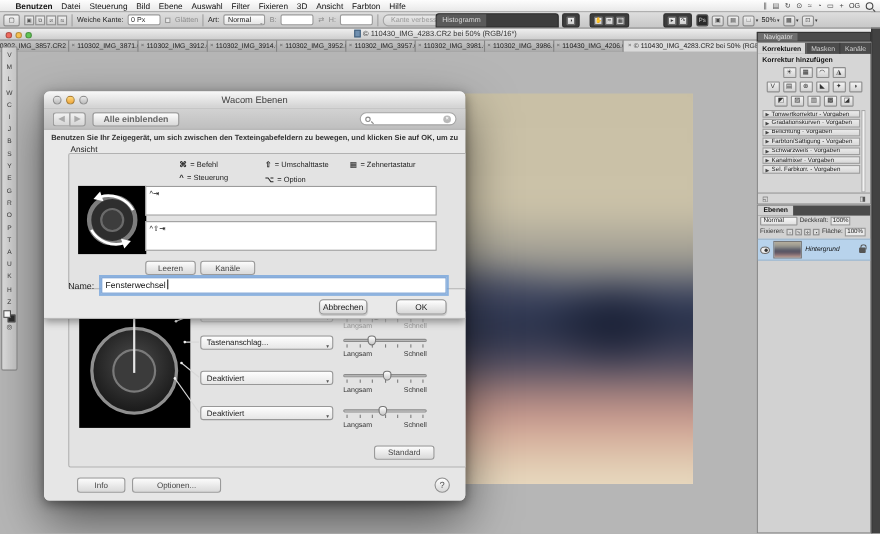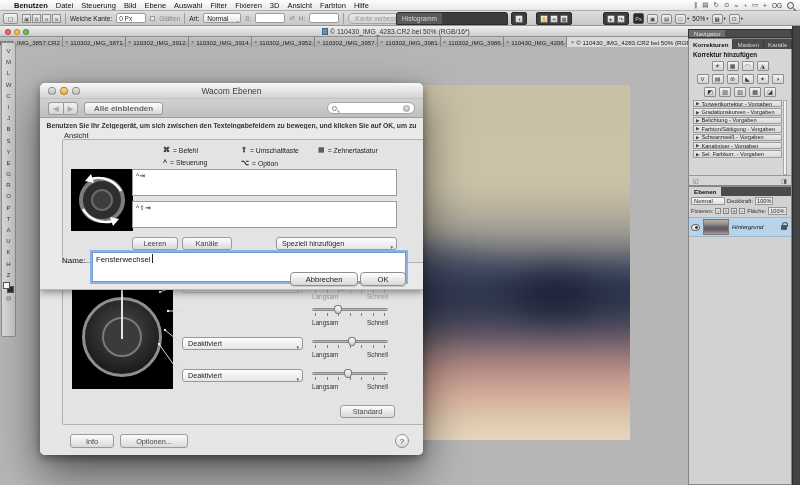--- a/index.html
+++ b/index.html
@@ -160,21 +160,21 @@
   .numpad-sym { font-size:7px; }
   .wheel-box { position:absolute; background:#000; }
   .wheel1 { left:8px; top:29px; width:62px; height:62px; }
   .kfield { position:absolute; left:69px; width:265px; height:27px; background:#fff; border:1px solid #9b9b9b; font-size:6.8px; padding:2px 3px; color:#222; }
   .smbtn { position:absolute; height:13px; border:1px solid #9a9a9a; border-radius:3px; background:linear-gradient(#fcfcfc,#d9d9d9);
            font-size:7.3px; color:#444; text-align:center; line-height:11px; }
   .popup { position:absolute; height:13px; border:1px solid #989898; border-radius:3px; background:linear-gradient(#fefefe,#e6e6e6);
            font-size:7.2px; color:#222; padding:0 10px 0 5px; line-height:12px; white-space:nowrap; overflow:hidden; }
   .popup::after { content:"▾"; position:absolute; right:3px; top:3px; font-size:5px; color:#555; }
   .name-label { position:absolute; left:22px; top:138px; font-size:8px; color:#222; }
-  .name-field { position:absolute; left:52px; top:134px; width:314px; height:30px; background:#fff; border:1px solid #6f9bd1;
+  .name-field { position:absolute; left:52px; top:134px; width:314px; height:15px; background:#fff; border:1px solid #6f9bd1;
                 box-shadow:0 0 0 2px rgba(110,160,220,.75); font-size:7.8px; line-height:14px; padding:0 3px; color:#111; }
   .caret { display:inline-block; width:1px; height:9px; background:#222; vertical-align:-1px; margin-left:1px; }
   .aquabtn { position:absolute; height:14px; border:1px solid #8f8f8f; border-radius:4px; background:linear-gradient(#ffffff,#d7d7d7);
              font-size:7.6px; color:#222; text-align:center; line-height:13px; box-shadow:0 1px 1px rgba(0,0,0,.15); }
 
   .func-box { top:165px; height:142px; z-index:1; }
   .wheel2 { left:9px; top:0; width:101px; height:105px; }
   .w2-outer { position:absolute; left:10px; top:13px; width:80px; height:80px; border-radius:50%; border:3px solid #8f8f8f;
               background:radial-gradient(circle at 50% 42%, #4c4c4c, #1d1d1d 72%); }
   .w2-inner { position:absolute; left:30px; top:33px; width:40px; height:40px; border-radius:50%; border:2px solid #7a7a7a; background:#3b3b3b; }
@@ -525,20 +525,21 @@
         <line x1="97" y1="8" x2="118" y2="0" stroke="#d8d8d8" stroke-width="1"></line>
         <line x1="105" y1="27" x2="118" y2="27" stroke="#d8d8d8" stroke-width="1"></line>
         <line x1="102" y1="46" x2="118" y2="59" stroke="#d8d8d8" stroke-width="1"></line>
         <line x1="96" y1="60" x2="118" y2="91" stroke="#d8d8d8" stroke-width="1"></line>
         <circle cx="97" cy="8" r="1.2" fill="#eee"></circle>
           <circle cx="105" cy="27" r="1.2" fill="#eee"></circle>
         <circle cx="102" cy="46" r="1.2" fill="#eee"></circle>
           <circle cx="96" cy="60" r="1.2" fill="#eee"></circle>
       </svg>
 
+      <div class="popup" style="left:119px; top:21px; width:121px;">Tastenanschlag...</div>
       <div class="slider" style="left:249px; top:21px;">
         <span class="track"></span>
         <span class="ticks">
             <i></i>
             <i></i>
             <i></i>
             <i></i>
             <i></i>
             <i></i>
             <i></i>
@@ -623,26 +624,25 @@
             <path d="M 20 10 A 26 26 0 0 1 50 22" fill="none" stroke="#fff" stroke-width="2.4"></path>
             <polygon points="20,5 14,12 23,14" fill="#fff"></polygon>
             <path d="M 42 52 A 26 26 0 0 1 12 40" fill="none" stroke="#fff" stroke-width="2.4"></path>
             <polygon points="42,57 48,50 39,48" fill="#fff"></polygon>
           </svg>
         </div>
         <div class="kfield" style="top:29px;">^⇥</div>
         <div class="kfield" style="top:61px;">^⇧⇥</div>
         <span class="smbtn" style="left:69px; top:97px; width:46px;">Leeren</span>
         <span class="smbtn" style="left:119px; top:97px; width:50px;">Kanäle</span>
-        <div class="popup" style="left:213px; top:97px; width:121px;">Speziell hinzufügen</div>
       </div>
 
       <span class="name-label">Name:</span>
       <div class="name-field"><span>Fensterwechsel</span><span class="caret"></span></div>
-      <span class="aquabtn" style="left:250px; top:154px; width:68px;">Abbrechen</span>
+      <span class="aquabtn" style="left:250px; top:154px; width:44px;">Abbrechen</span>
       <span class="aquabtn" style="left:320px; top:154px; width:46px;">OK</span>
     </div>
 
     <span class="smbtn" style="left:30px; top:316px; width:44px; height:14px; line-height:13px;">Info</span>
-    <span class="smbtn" style="left:80px; top:316px; width:68px; height:14px; line-height:13px;">Optionen...</span>
+    <span class="smbtn" style="left:80px; top:316px; width:81px; height:14px; line-height:13px;">Optionen...</span>
     <span class="help-btn">?</span>
   </div>
 </div>
 
 </body></html>

